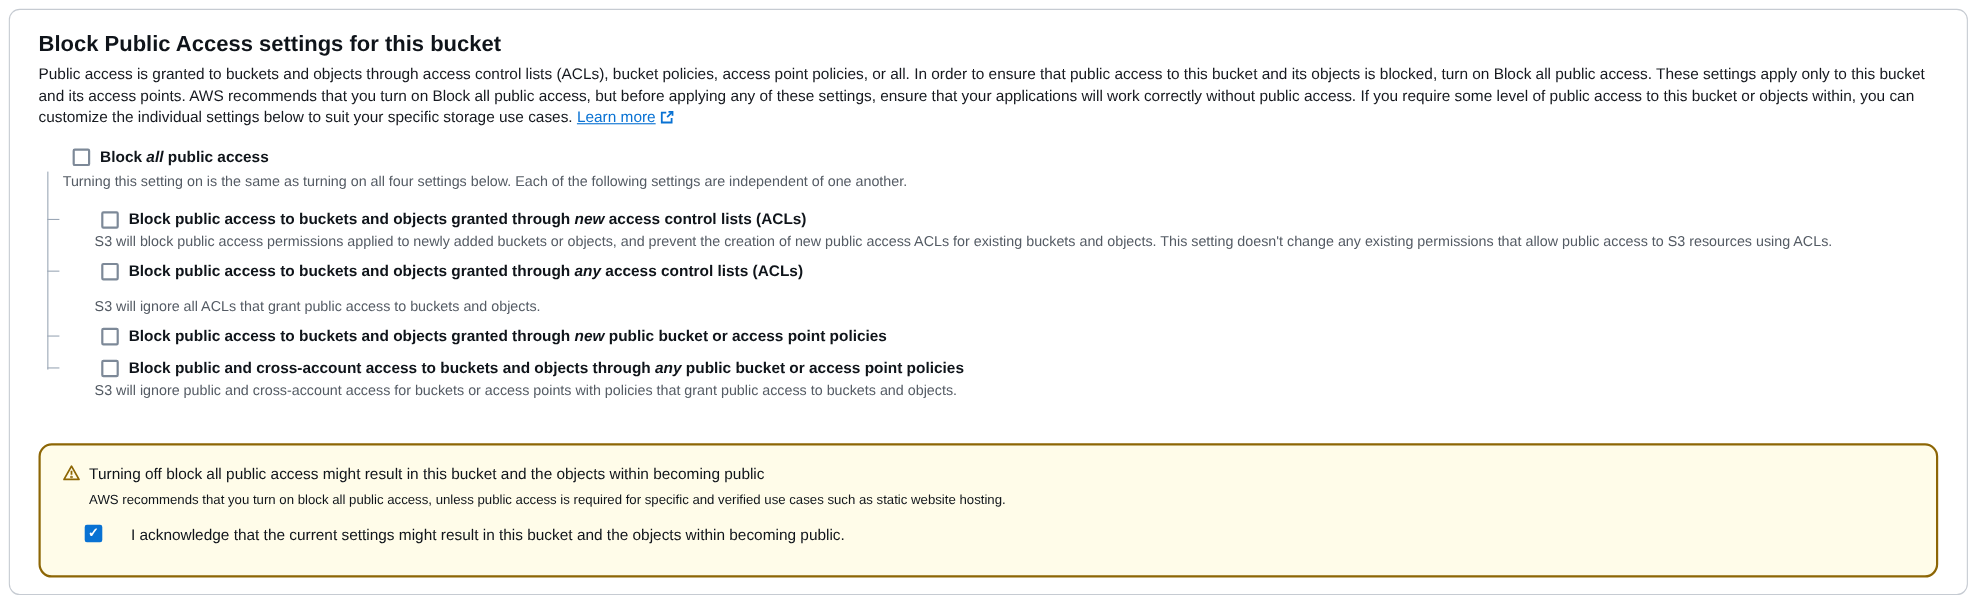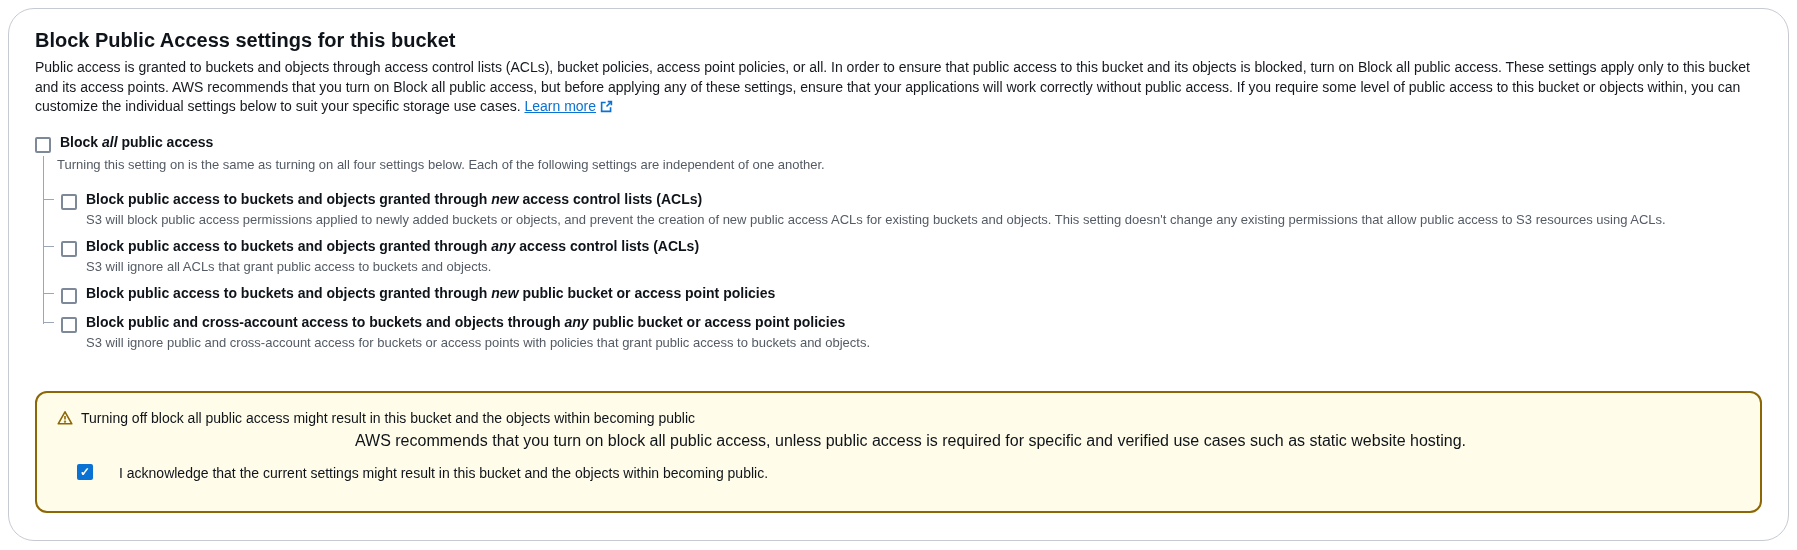--- a/index.html
+++ b/index.html
@@ -13,21 +13,21 @@
     --cb-border:#7d8998;
   }
   *{box-sizing:border-box;margin:0;padding:0;}
   body{
     width:1797px;height:550px;background:#ffffff;
     font-family:"Liberation Sans", sans-serif;
     color:var(--text);
   }
   .card{
     margin:8px;height:533px;background:#fff;
-    border:1px solid #c6cbd2;border-radius:26px;
+    border:1px solid #c6cbd2;border-radius:10px;
     padding:18px 26px 20px 26px;
     overflow:hidden;
   }
   .card-title{
     font-size:20px;font-weight:700;line-height:26px;color:var(--text);
   }
   .card-desc{
     margin-top:5px;font-size:14px;line-height:19.5px;color:#16191f;
   }
   .learn-more{
@@ -39,21 +39,21 @@
     display:inline-block;width:16px;height:16px;flex:0 0 16px;
     border:2px solid var(--cb-border);border-radius:2px;background:#fff;
     position:relative;cursor:pointer;margin-top:2px;
   }
   .checkbox.checked{background:var(--check);border-color:var(--check);}
   .checkbox.checked::after{
     content:"✓";position:absolute;left:50%;top:50%;
     transform:translate(-50%,-54%);
     color:#fff;font-size:12px;font-weight:bold;line-height:1;
   }
-  .setting-row{display:flex;align-items:flex-end;gap:9px;}
+  .setting-row{display:flex;align-items:center;gap:9px;margin-left:31px;}
   .setting-label{font-size:14px;font-weight:700;line-height:21px;color:var(--text);}
   .setting-label i{font-weight:700;}
   .setting-desc{font-size:13px;line-height:17px;color:var(--secondary);}
   .master{margin-top:13px;}
   
   .tree-wrap{position:relative;margin-top:3px;}
   .rail{position:absolute;left:8px;top:0;width:1px;height:calc(100% - 27px);background:var(--rail);}
   .master-desc{padding-left:22px;}
   .tree-gap{height:16px;}
   .sub-item{position:relative;padding-left:26px;padding-bottom:8px;}
@@ -65,21 +65,21 @@
   .warning{
     margin-top:40px;
     border:2px solid var(--warn-border);border-radius:12px;
     background:var(--warn-bg);
     padding:15px 20px 16px 20px;
     min-height:122px;
   }
   .warn-head{display:flex;align-items:flex-start;gap:8px;}
   .warn-icon{flex:0 0 16px;margin-top:2px;}
   .warn-title{font-size:14px;font-weight:400;line-height:21px;color:var(--text);}
-  .warn-desc{margin-top:1px;padding-left:24px;font-size:16px;line-height:20px;color:var(--text);text-align:center;}
+  .warn-desc{margin-top:1px;padding-left:24px;font-size:12px;line-height:20px;color:var(--text);}
   .ack-row{
     display:flex;align-items:flex-start;gap:26px;
     margin-top:12px;margin-left:20px;font-size:14px;line-height:20px;color:var(--text);
     cursor:pointer;
   }
   .ack-row .checkbox{margin-top:1px;}
 </style>
 </head>
 <body>
 
@@ -111,21 +111,21 @@
         <span class="setting-label"><span class="ss-prefix">Block public access to buckets and objects granted through </span><i class="ss-italic">new</i><span class="ss-suffix"> access control lists (ACLs)</span></span>
       </div>
       <div class="setting-desc ss-desc" style="margin-left:25px;margin-top:1px;">S3 will block public access permissions applied to newly added buckets or objects, and prevent the creation of new public access ACLs for existing buckets and objects. This setting doesn't change any existing permissions that allow public access to S3 resources using ACLs.</div>
     </div>
 
     <div class="sub-item">
       <div class="setting-row">
         <span class="checkbox"></span>
         <span class="setting-label"><span class="ss-prefix">Block public access to buckets and objects granted through </span><i class="ss-italic">any</i><span class="ss-suffix"> access control lists (ACLs)</span></span>
       </div>
-      <div class="setting-desc ss-desc" style="margin-left:25px;margin-top:1px;">S3 will ignore all ACLs that grant public access to buckets and objects.</div>
+      <div class="setting-desc ss-desc" style="margin-left:25px;margin-top:13px;">S3 will ignore all ACLs that grant public access to buckets and objects.</div>
     </div>
 
     <div class="sub-item">
       <div class="setting-row">
         <span class="checkbox"></span>
         <span class="setting-label"><span class="ss-prefix">Block public access to buckets and objects granted through </span><i class="ss-italic">new</i><span class="ss-suffix"> public bucket or access point policies</span></span>
       </div>
     </div>
 
     <div class="sub-item">

